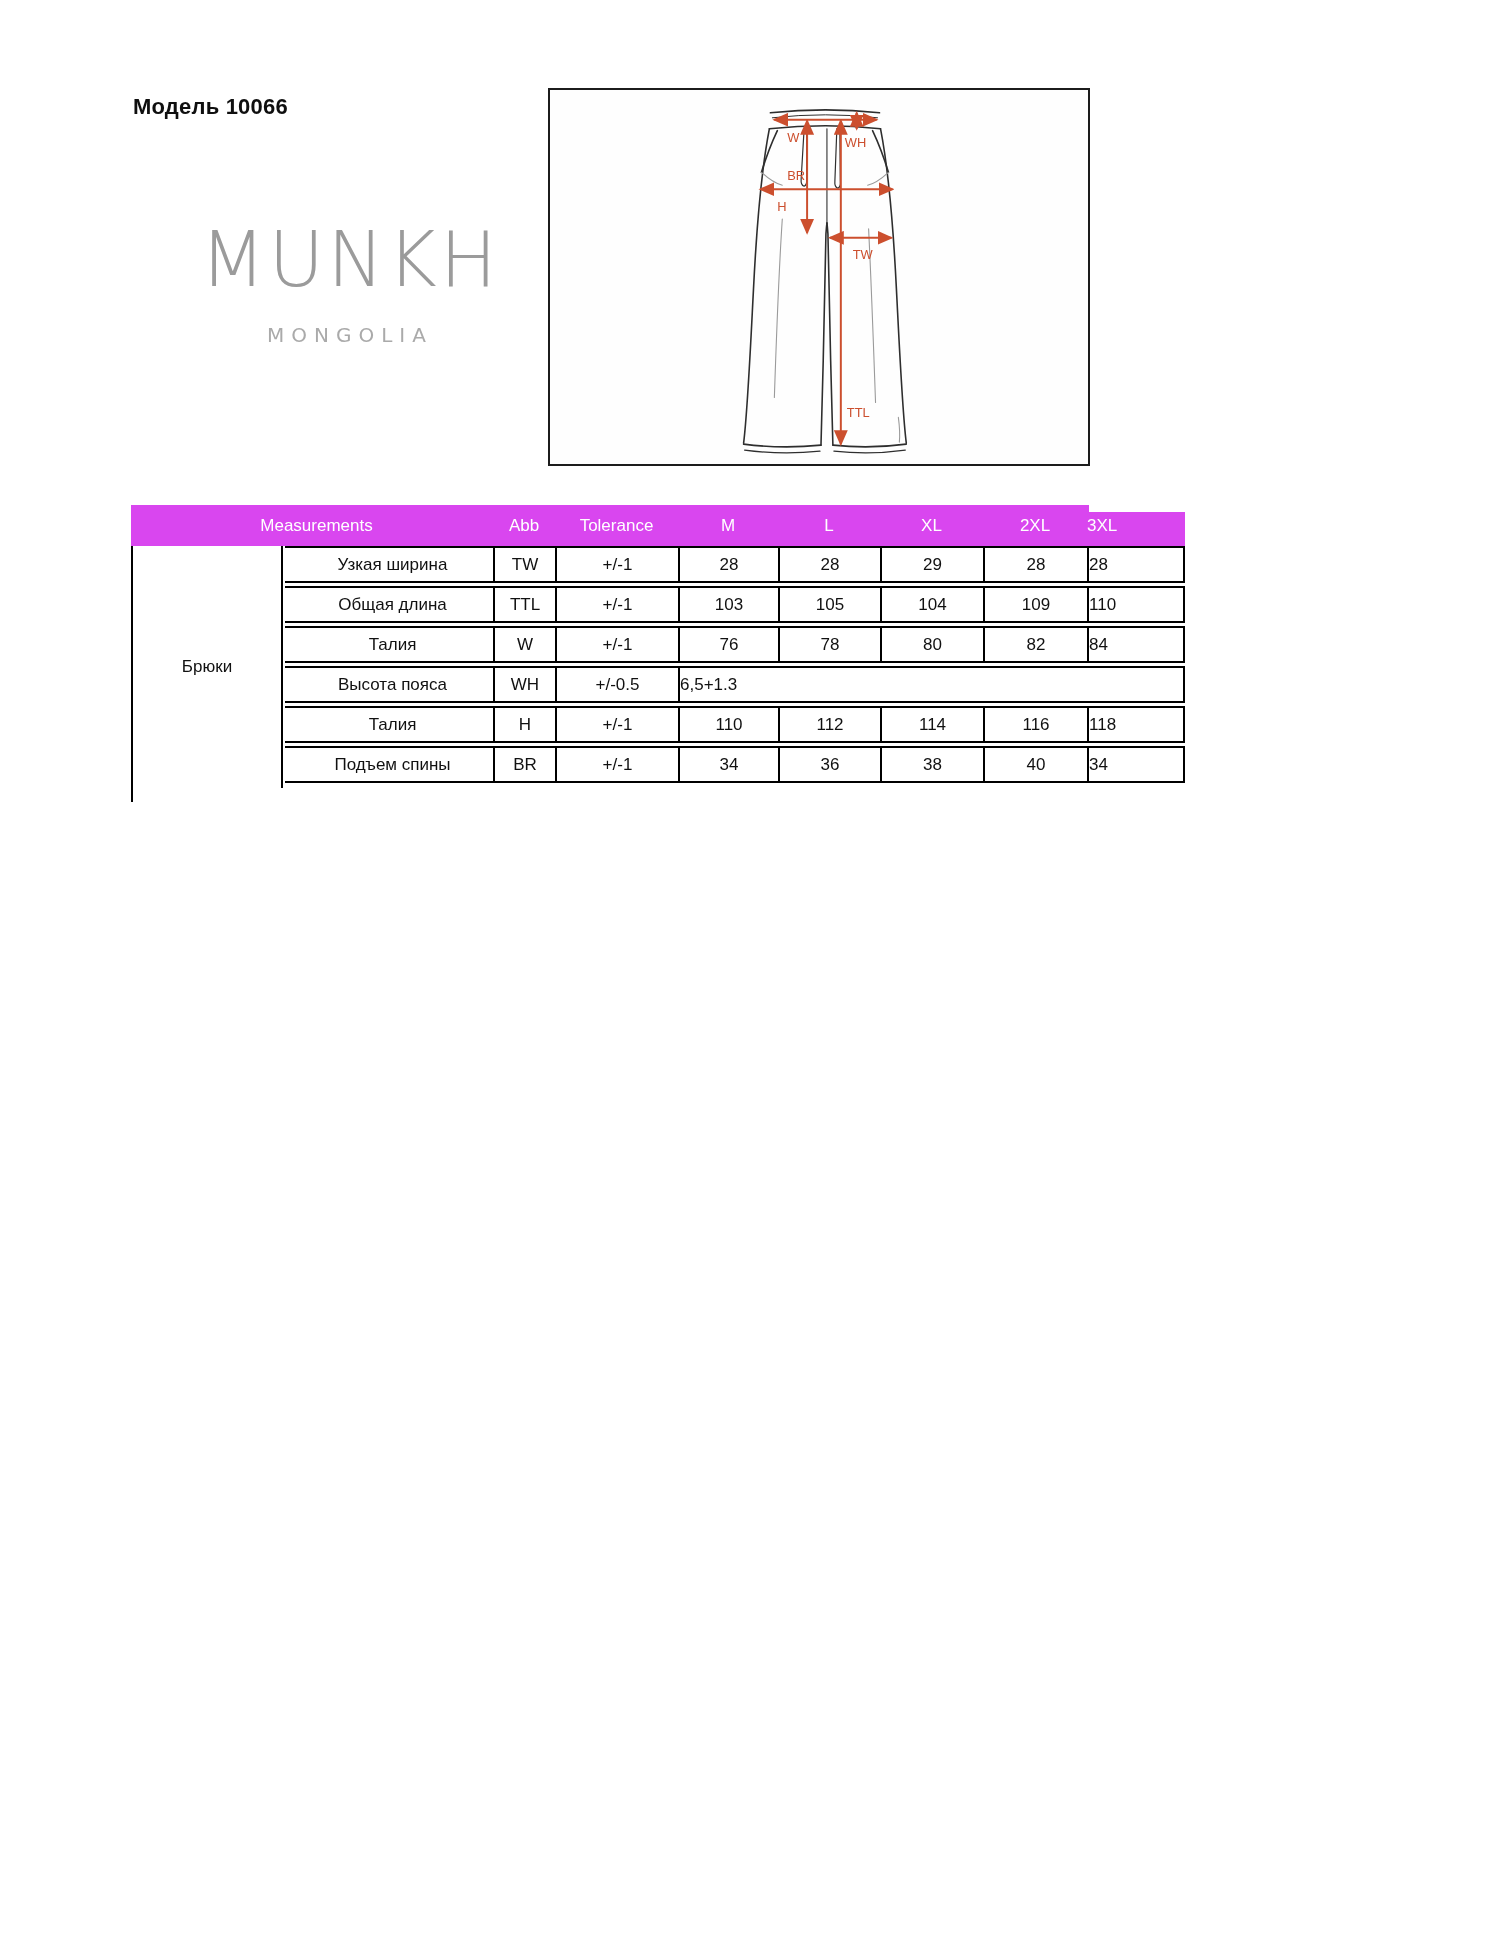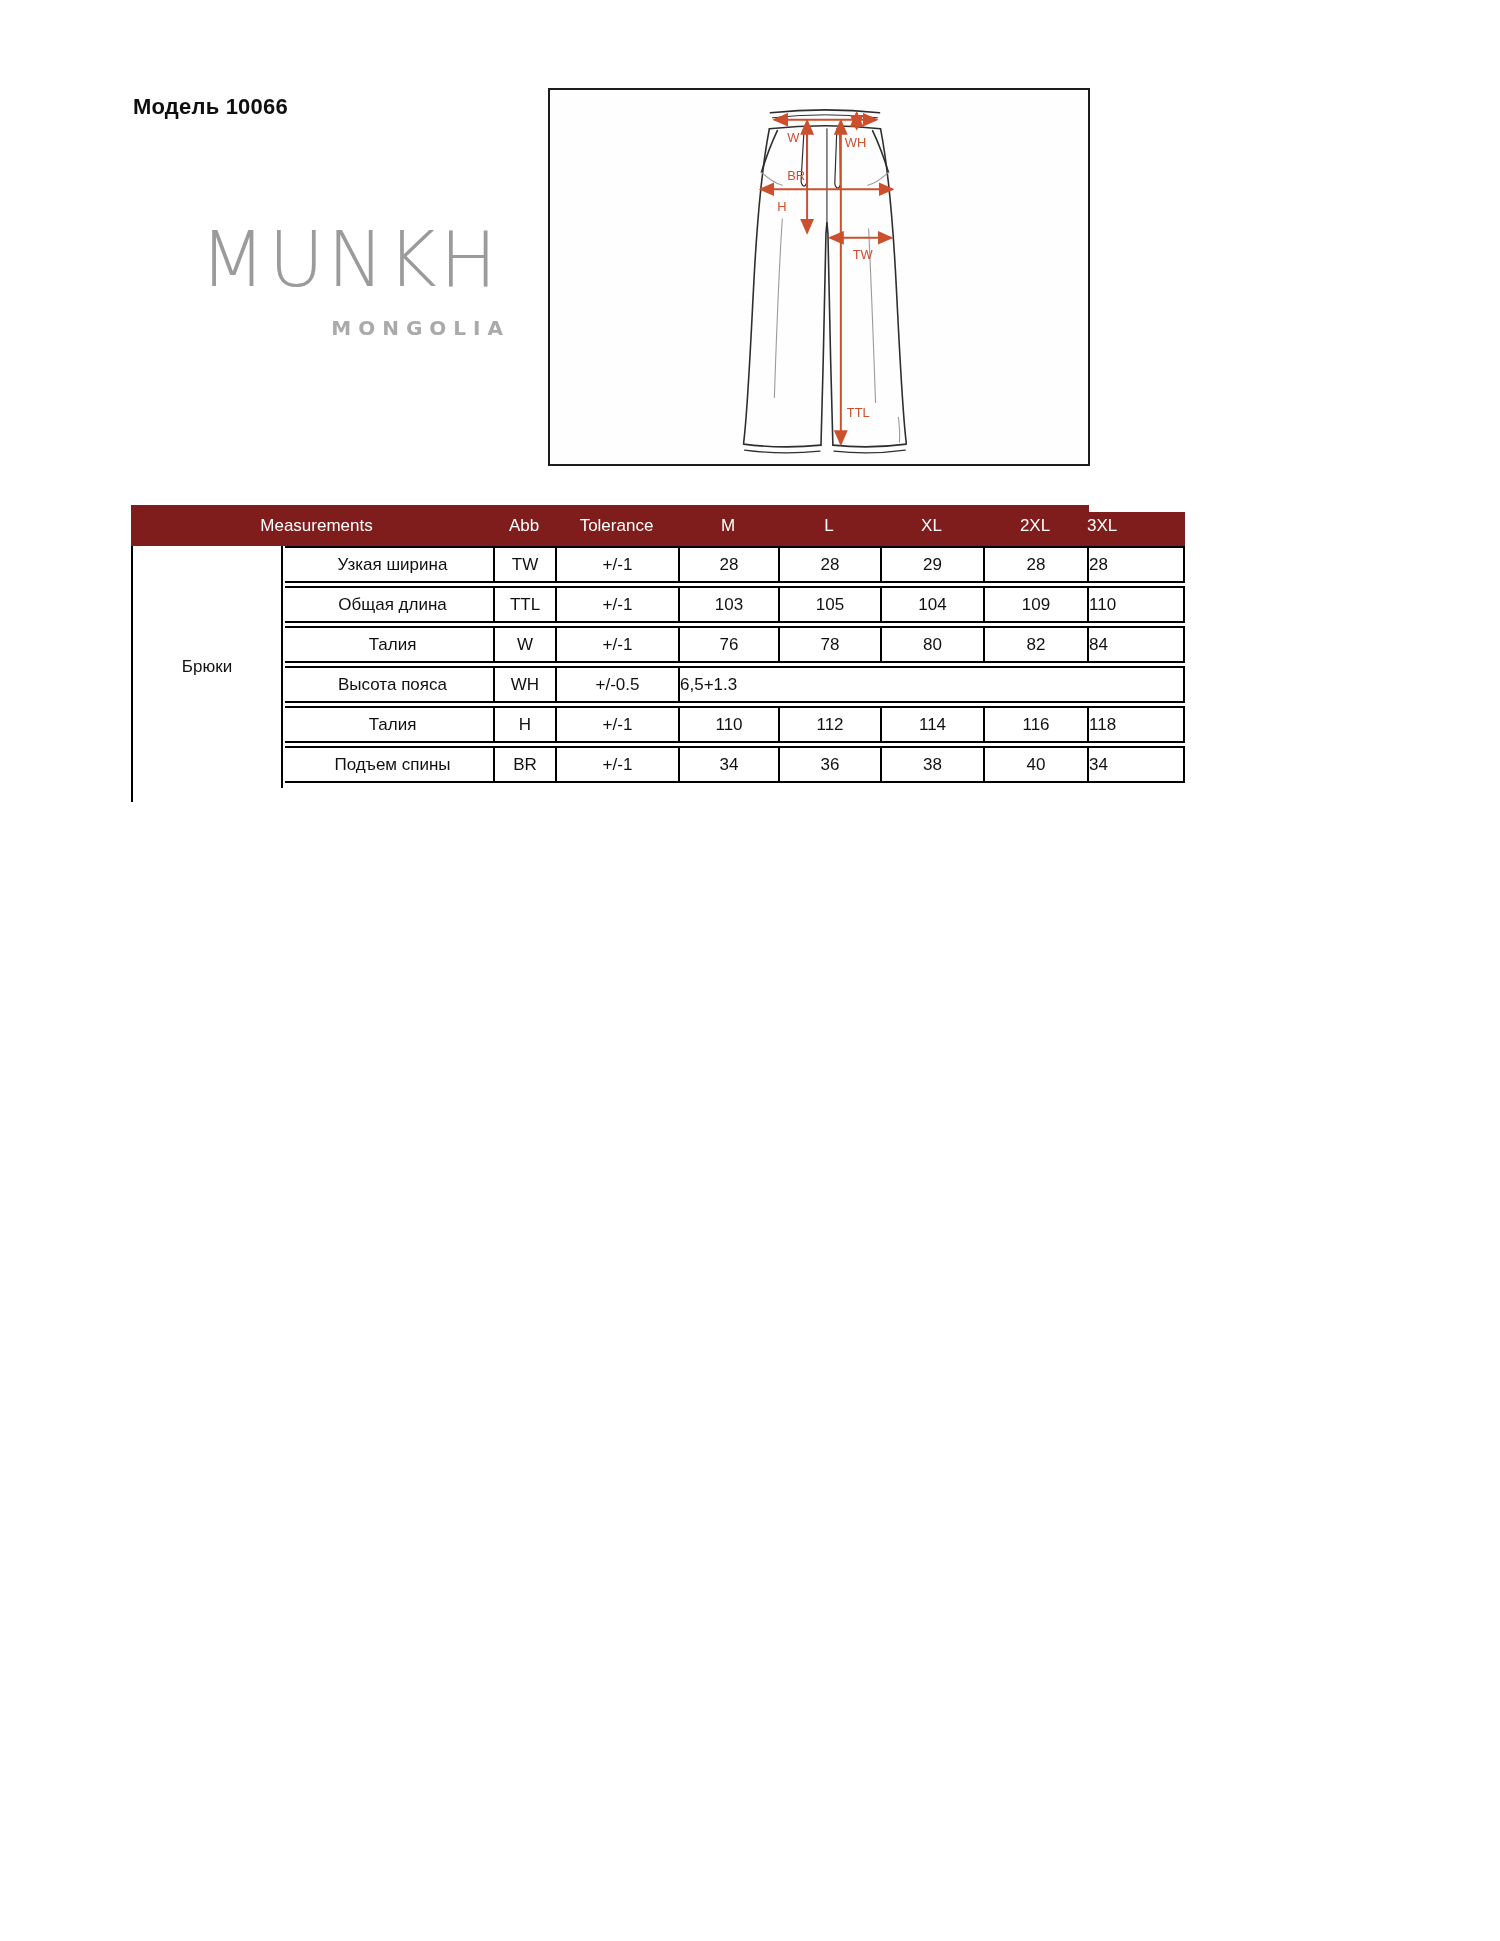--- a/index.html
+++ b/index.html
@@ -32,28 +32,27 @@
   .brand-name {
     font-family: "DejaVu Sans", sans-serif;
     font-weight: 200;
     font-size: 76px;
     line-height: 1.0;
     color: #9b9b9b;
     letter-spacing: 3px;
     white-space: nowrap;
   }
   .brand-sub {
-    margin-top: 18px;
+    margin-top: 25px;
     font-family: "DejaVu Sans", sans-serif;
-    font-weight: 700;
+    font-weight: 400;
     font-size: 20px;
     color: #aaaaaa;
     letter-spacing: 7px;
     white-space: nowrap;
-    text-align: right;
   }
 
   
   .diagram {
     position: absolute;
     left: 548px; top: 88px;
     width: 542px; height: 378px;
     border: 2px solid #1c1c1c;
     box-sizing: border-box;
     background: #fefefe;
@@ -65,21 +64,21 @@
     position: absolute;
     left: 131px; top: 505px;
     width: 1054px;
     height: 300px;
     font-size: 17px;
   }
   .thead {
     position: absolute;
     left: 0; top: 0;
     width: 1054px; height: 41px;
-    background: #7f1d1d;
+    background: #d946ef;
     color: #ffffff;
     display: flex;
     align-items: stretch;
   }
   .thead .hc {
     line-height: 41px;
     text-align: center;
     flex: 0 0 auto;
   }
   .hc-meas  { width: 362px; text-align: left; padding-left: 9px; box-sizing: border-box; }

